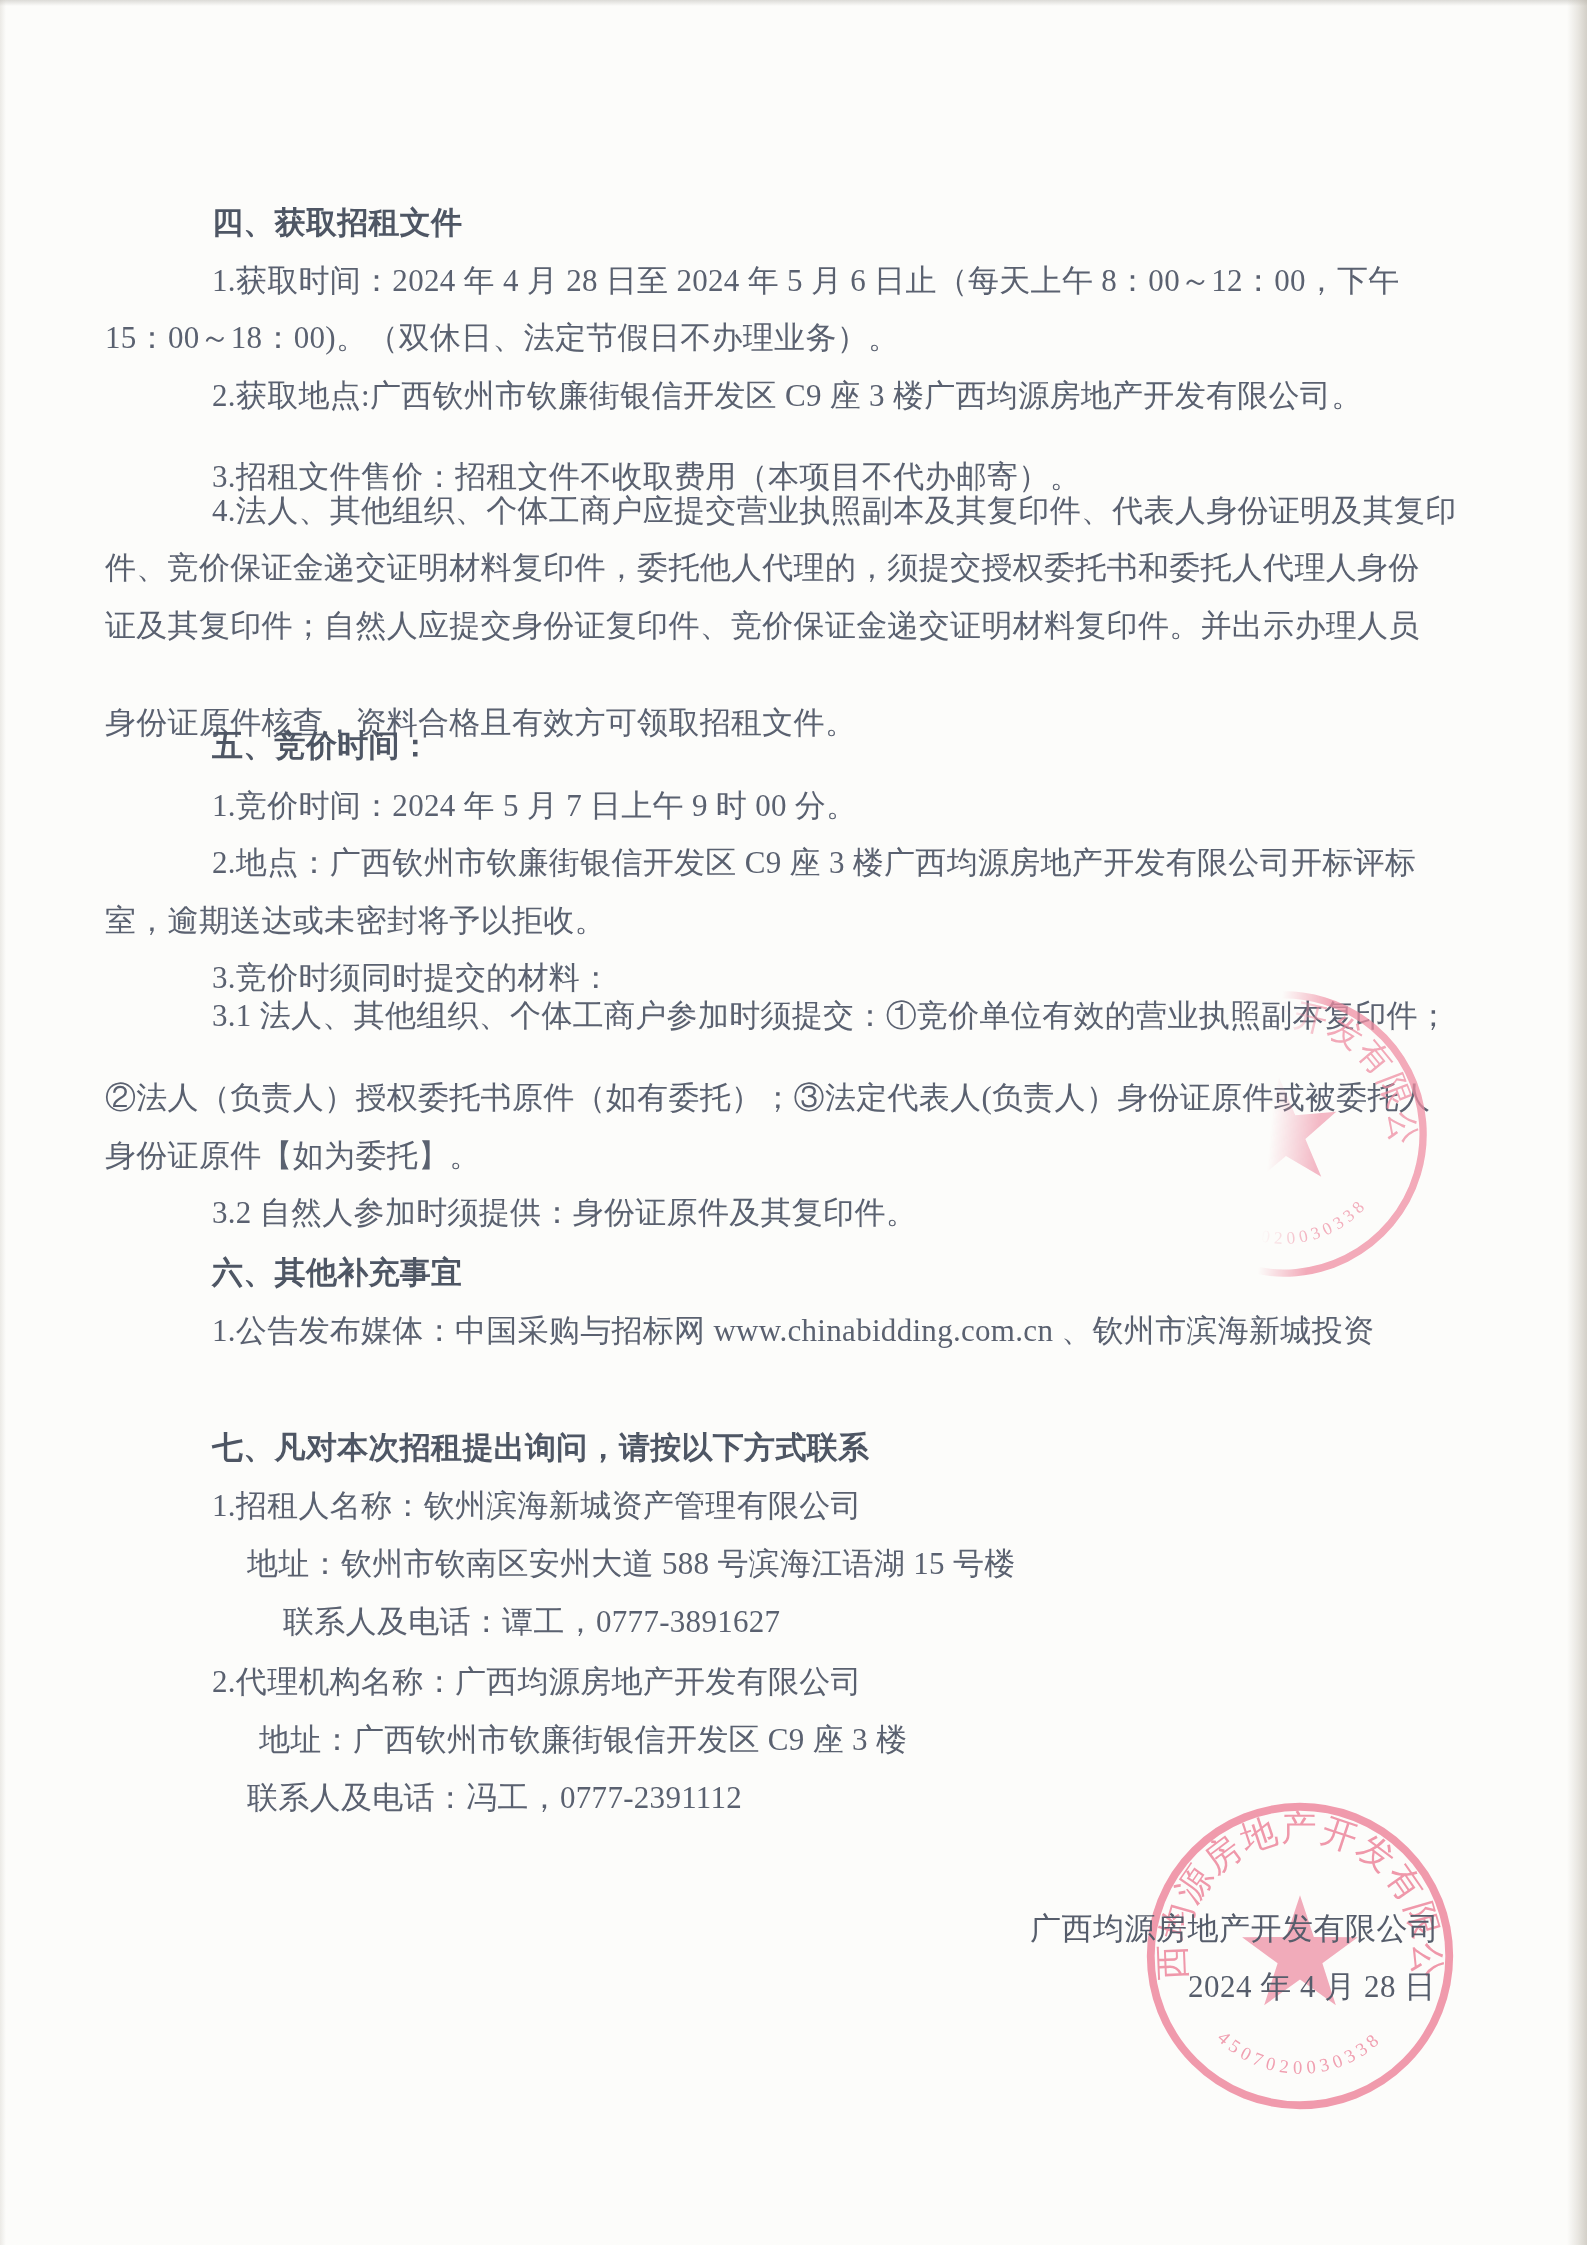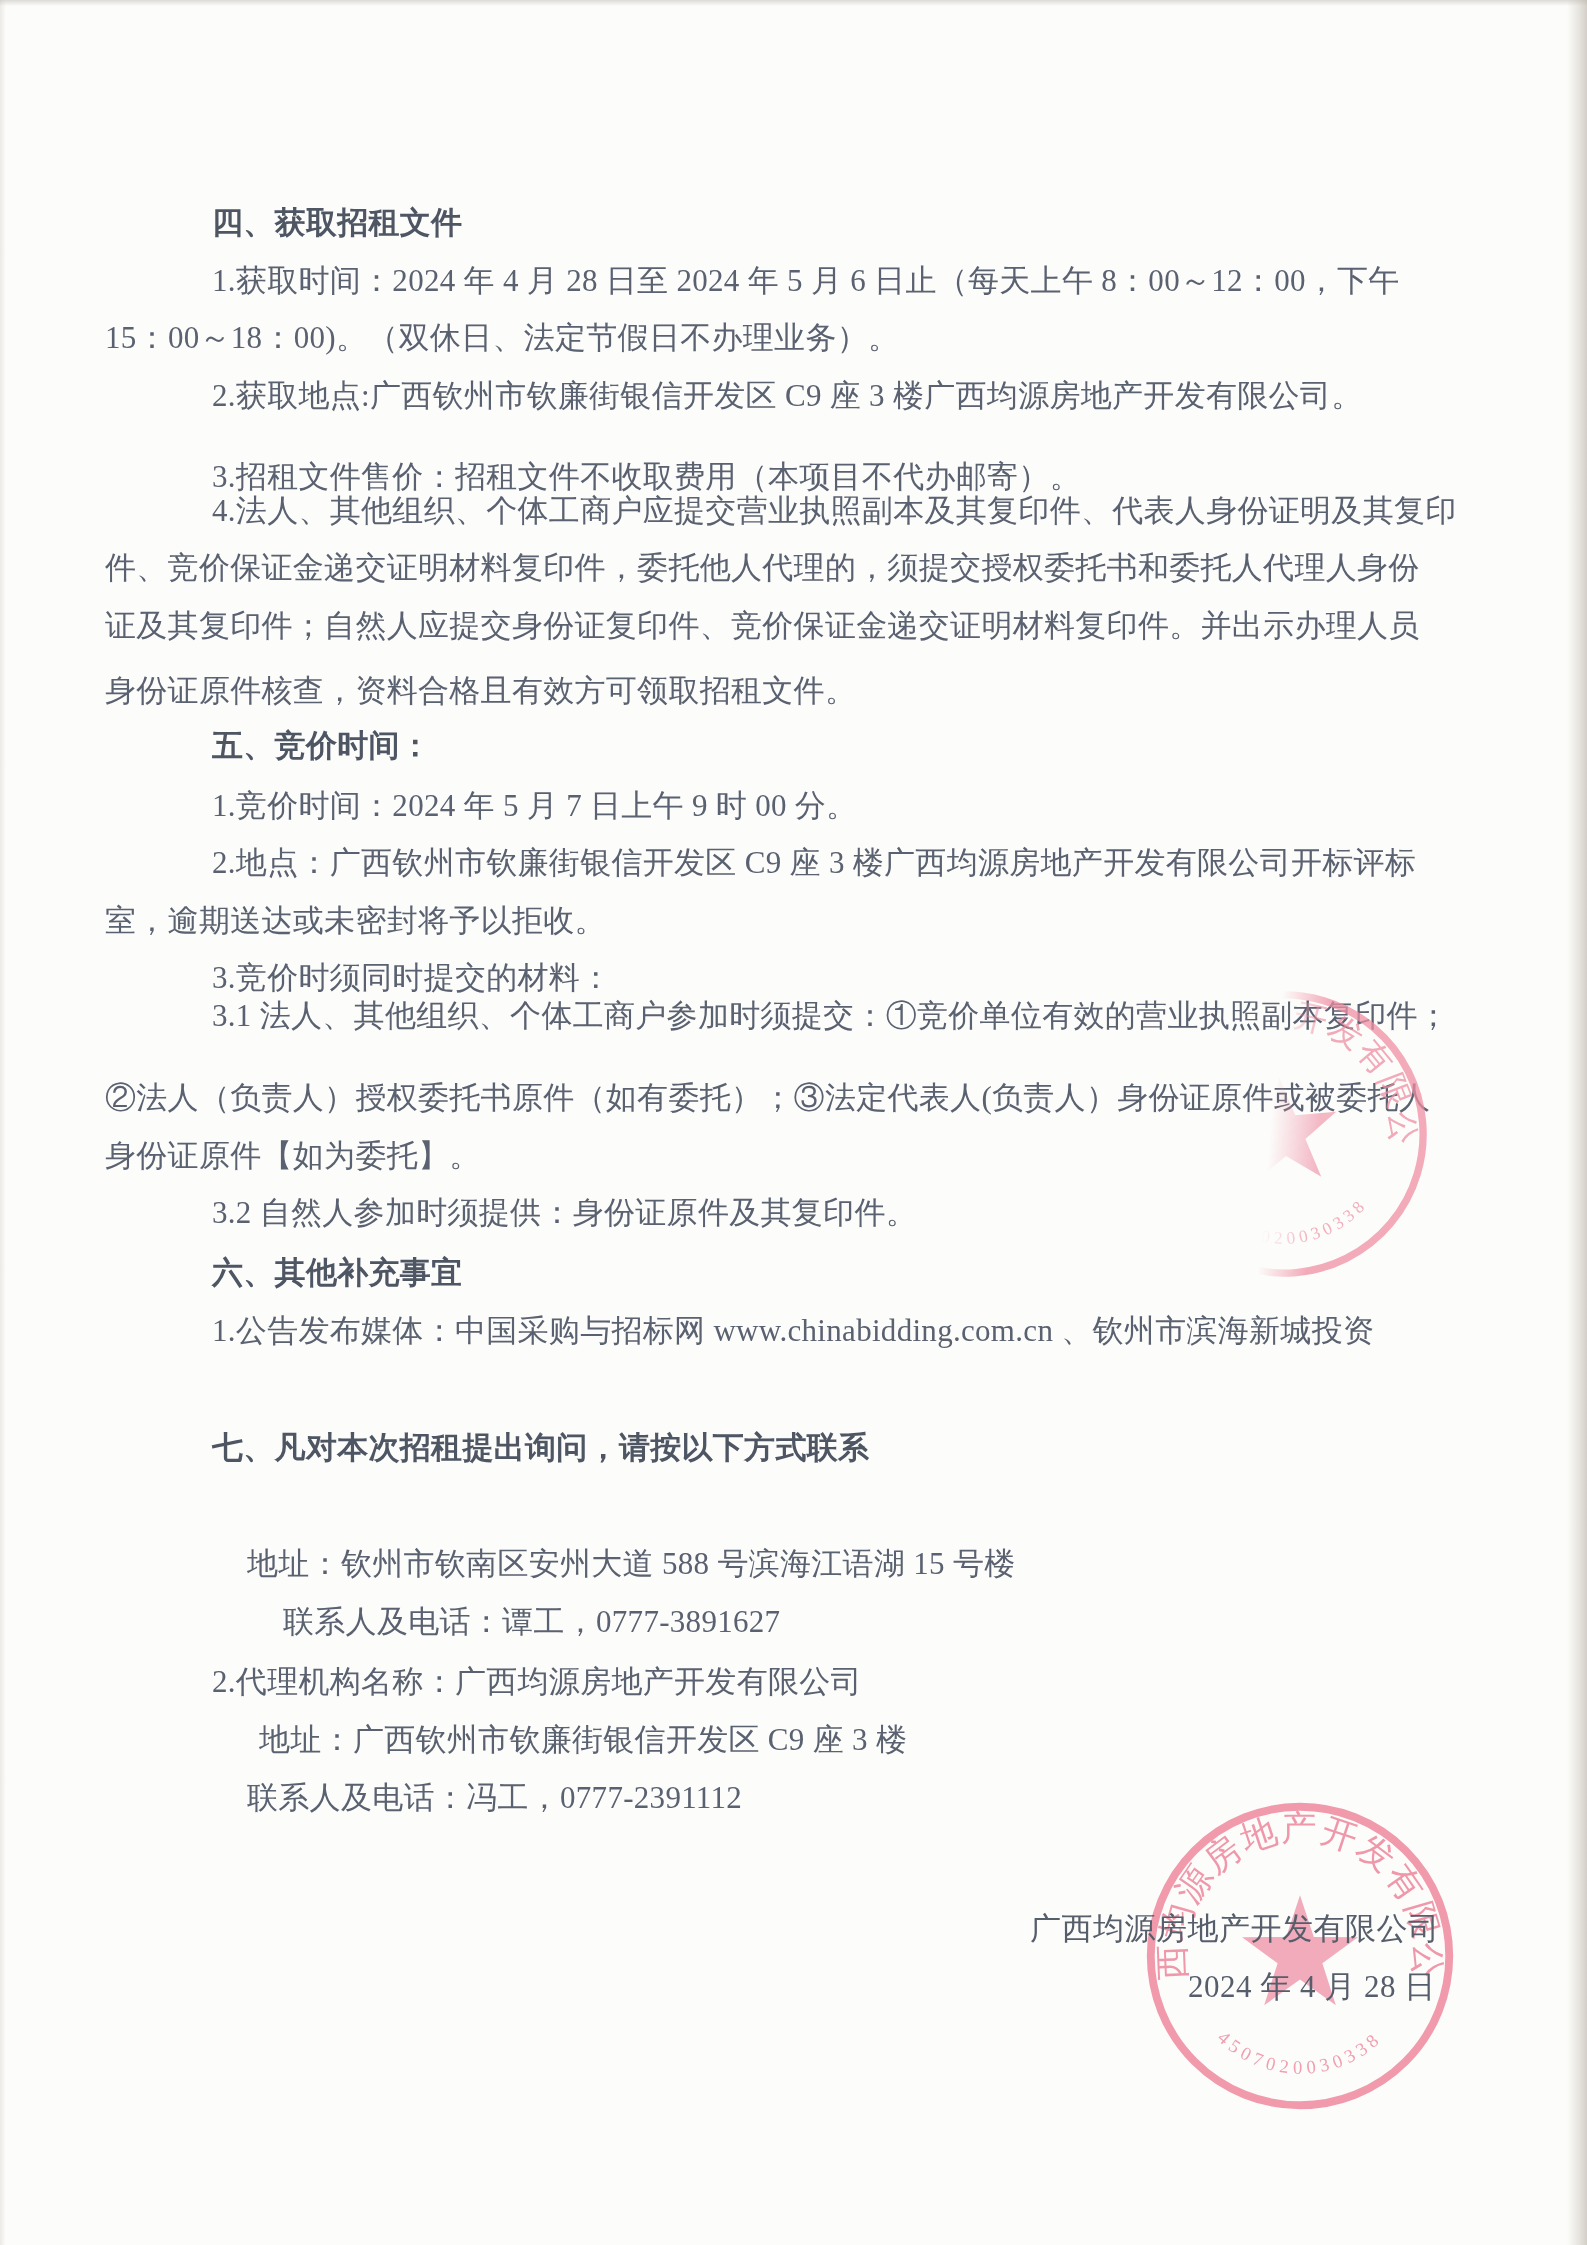--- a/index.html
+++ b/index.html
@@ -74,33 +74,34 @@
   <div class="edge-right"></div>
 
   <div class="line h" style="left:212px;top:204px;">四、获取招租文件</div>
   <div class="line" style="left:212px;top:262px;">1.获取时间：2024 年 4 月 28 日至 2024 年 5 月 6 日止（每天上午 8：00～12：00，下午</div>
   <div class="line" style="left:105px;top:319px;">15：00～18：00)。（双休日、法定节假日不办理业务）。</div>
   <div class="line" style="left:212px;top:377px;">2.获取地点:广西钦州市钦廉街银信开发区 C9 座 3 楼广西均源房地产开发有限公司。</div>
   <div class="line" style="left:212px;top:434px;margin-top:24px;">3.招租文件售价：招租文件不收取费用（本项目不代办邮寄）。</div>
   <div class="line" style="left:212px;top:492px;">4.法人、其他组织、个体工商户应提交营业执照副本及其复印件、代表人身份证明及其复印</div>
   <div class="line" style="left:105px;top:549px;">件、竞价保证金递交证明材料复印件，委托他人代理的，须提交授权委托书和委托人代理人身份</div>
   <div class="line" style="left:105px;top:607px;">证及其复印件；自然人应提交身份证复印件、竞价保证金递交证明材料复印件。并出示办理人员</div>
-  <div class="line" style="left:105px;top:672px;">身份证原件核查，资料合格且有效方可领取招租文件。</div>
+  <div class="line" style="left:105px;top:704px;">身份证原件核查，资料合格且有效方可领取招租文件。</div>
   <div class="line h" style="left:212px;top:727px;">五、竞价时间：</div>
   <div class="line" style="left:212px;top:787px;">1.竞价时间：2024 年 5 月 7 日上午 9 时 00 分。</div>
   <div class="line" style="left:212px;top:844px;">2.地点：广西钦州市钦廉街银信开发区 C9 座 3 楼广西均源房地产开发有限公司开标评标</div>
   <div class="line" style="left:105px;top:902px;">室，逾期送达或未密封将予以拒收。</div>
   <div class="line" style="left:212px;top:959px;">3.竞价时须同时提交的材料：</div>
   <div class="line" style="left:212px;top:997px;">3.1 法人、其他组织、个体工商户参加时须提交：①竞价单位有效的营业执照副本复印件；</div>
   <div class="line" style="left:105px;top:1079px;">②法人（负责人）授权委托书原件（如有委托）；③法定代表人(负责人）身份证原件或被委托人</div>
   <div class="line" style="left:105px;top:1137px;">身份证原件【如为委托】。</div>
   <div class="line" style="left:212px;top:1194px;">3.2 自然人参加时须提供：身份证原件及其复印件。</div>
   <div class="line h" style="left:212px;top:1254px;">六、其他补充事宜</div>
   <div class="line" style="left:212px;top:1312px;">1.公告发布媒体：中国采购与招标网 www.chinabidding.com.cn 、钦州市滨海新城投资</div>
   <div class="line h" style="left:212px;top:1429px;">七、凡对本次招租提出询问，请按以下方式联系</div>
+  <div class="line" style="left:212px;top:1487px;">1.招租人名称：钦州滨海新城资产管理有限公司</div>
   <div class="line" style="left:247px;top:1545px;">地址：钦州市钦南区安州大道 588 号滨海江语湖 15 号楼</div>
   <div class="line" style="left:247px;top:1603px;margin-left:36px;">联系人及电话：谭工，0777-3891627</div>
   <div class="line" style="left:212px;top:1663px;">2.代理机构名称：广西均源房地产开发有限公司</div>
   <div class="line" style="left:247px;top:1721px;margin-left:12px;">地址：广西钦州市钦廉街银信开发区 C9 座 3 楼</div>
   <div class="line" style="left:247px;top:1779px;">联系人及电话：冯工，0777-2391112</div>
 
   <div class="sig" style="left:1030px;top:1910px;">广西均源房地产开发有限公司</div>
   <div class="sig" style="left:1188px;top:1968px;">2024 年 4 月 28 日</div>
 
   <div class="seal seal-top">

